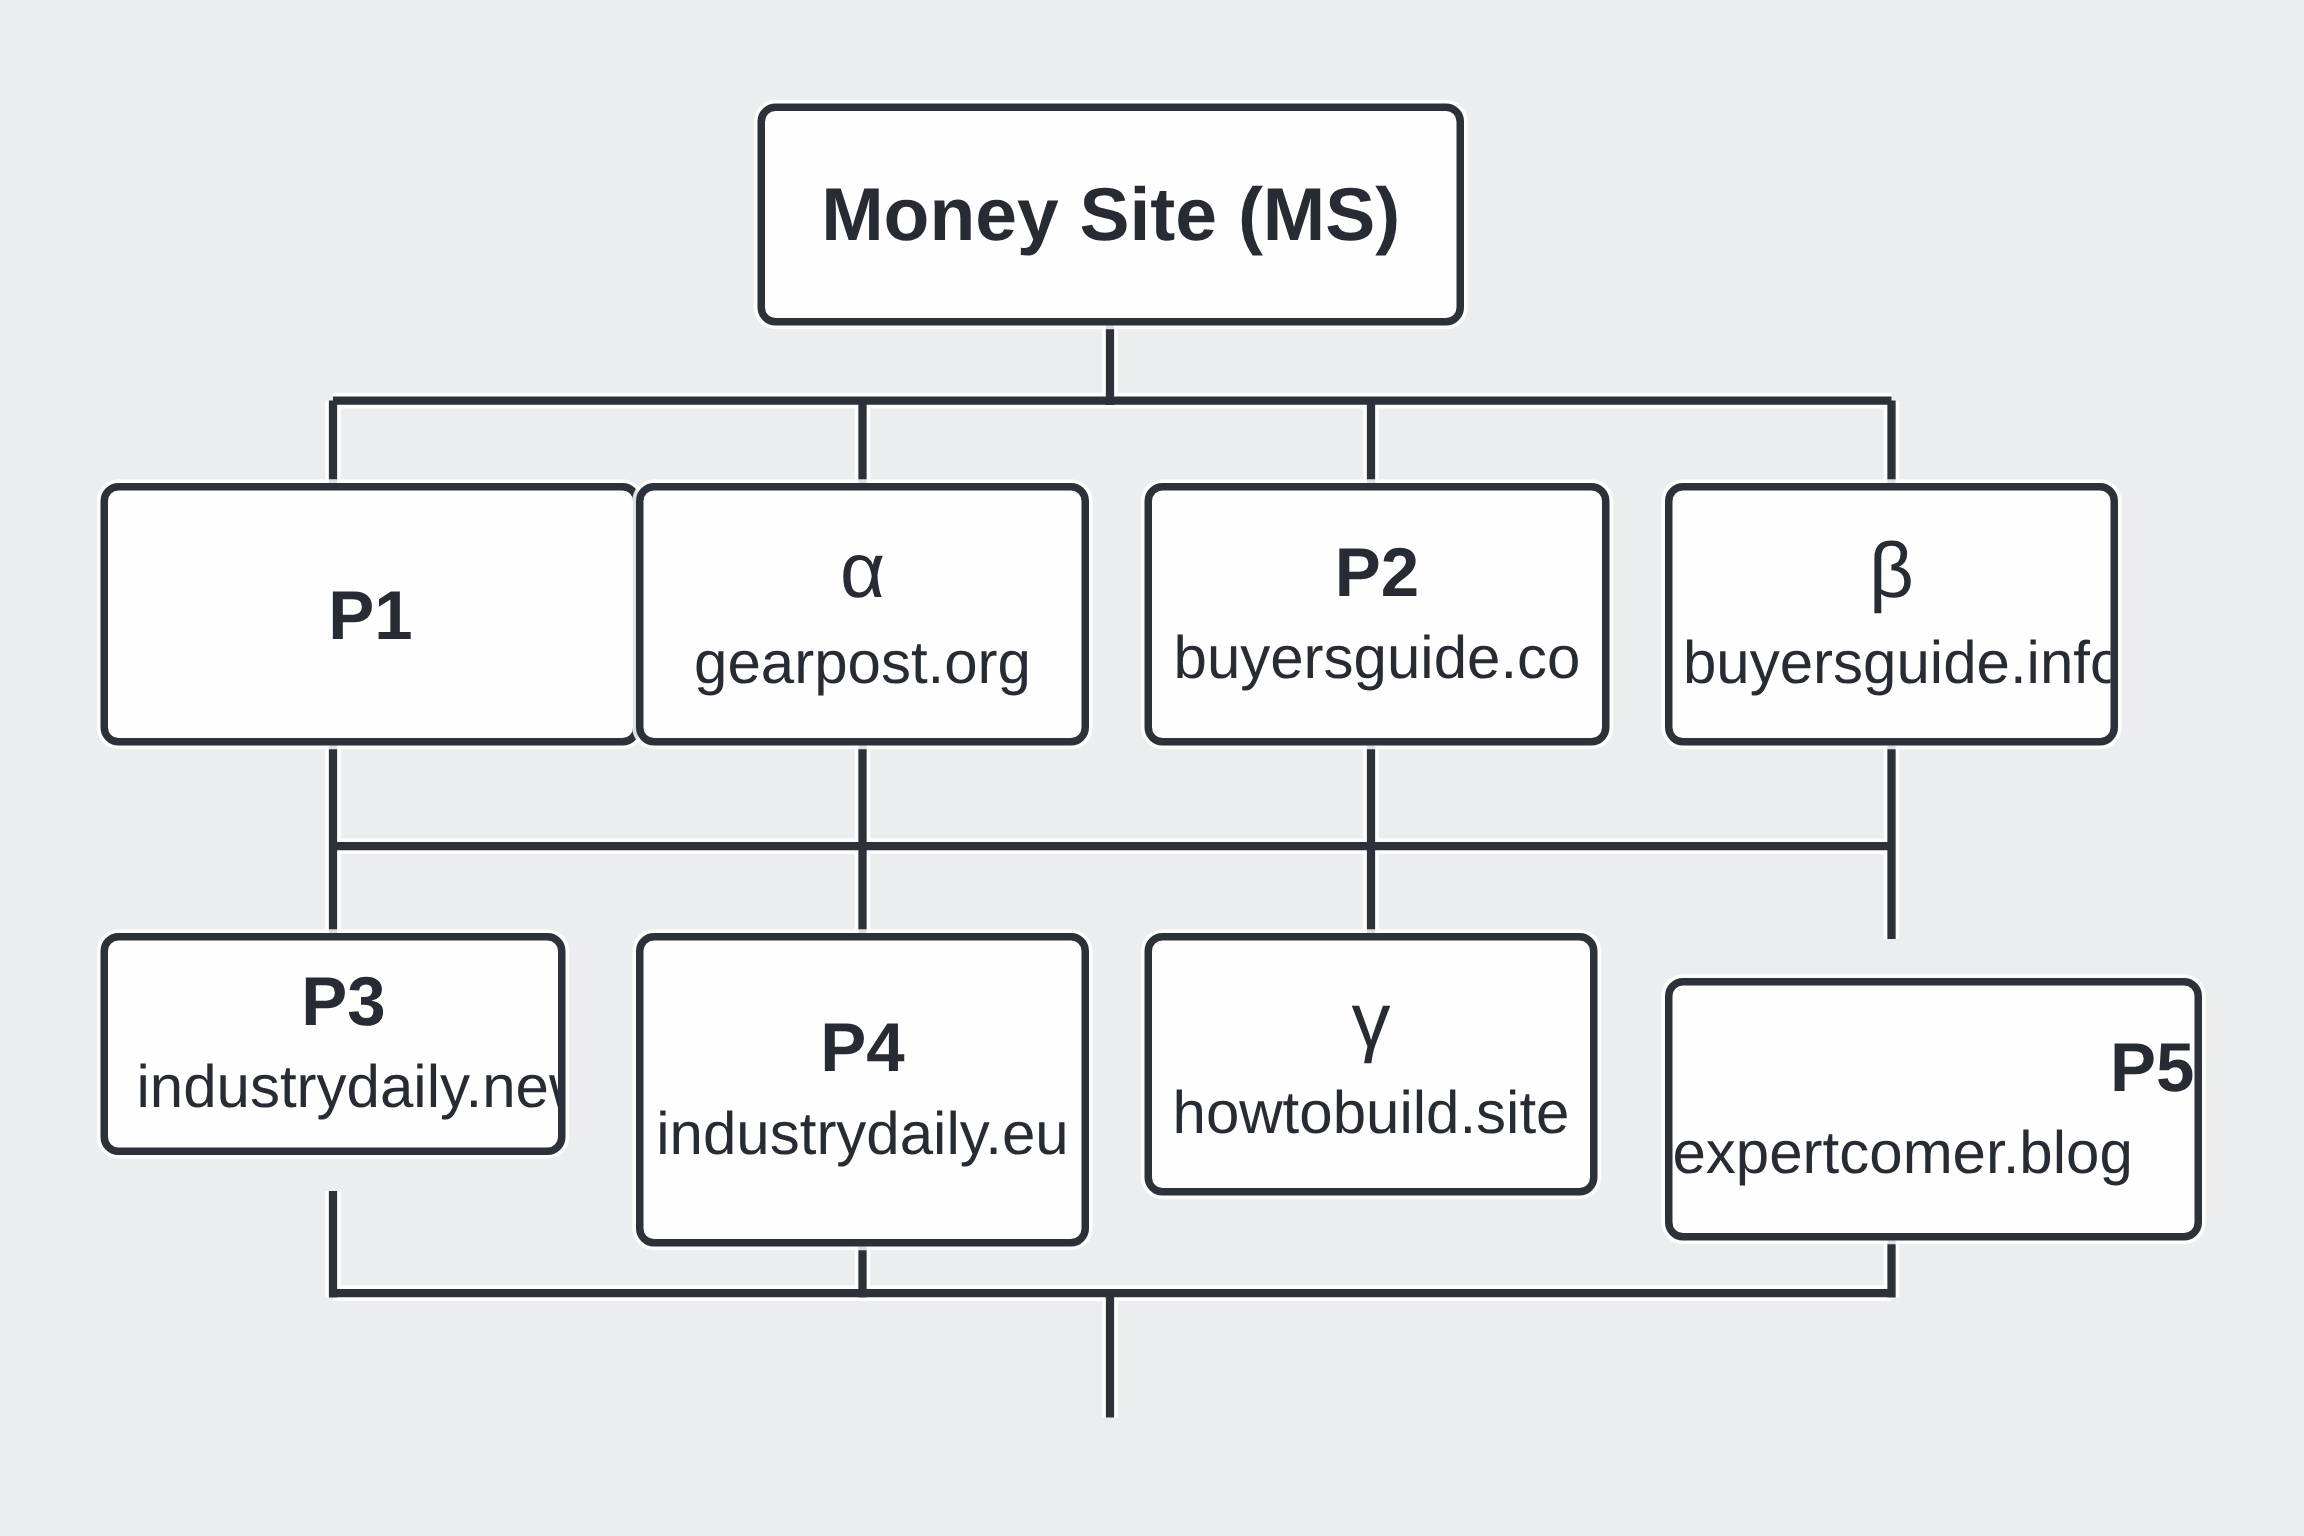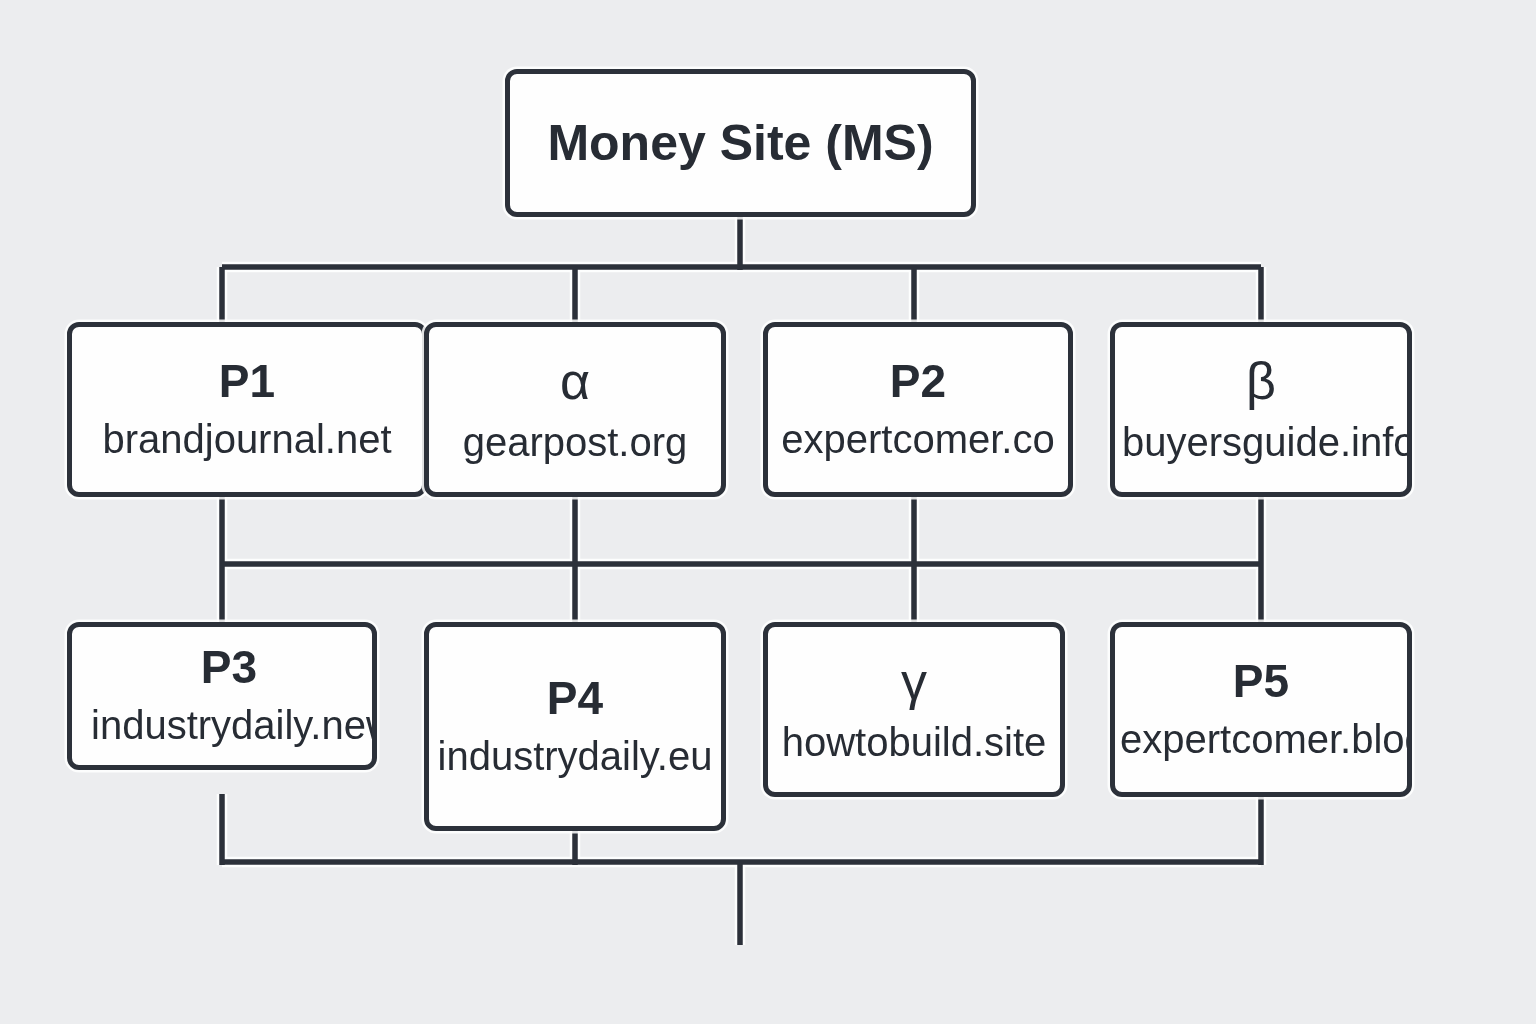--- a/index.html
+++ b/index.html
@@ -83,31 +83,30 @@
              M222 862 H1261
              M740 862 V945" fill="none" stroke="#2c313a" stroke-width="5.5"></path>
   </svg>
 
   <div class="node root" style="left:505px; top:69px; width:471px; height:148px;">
     <div class="title">Money Site (MS)</div>
   </div>
 
   <div class="node" style="left:67px; top:322px; width:360px; height:175px;">
     <div class="label">P1</div>
-    <div class="domain">brandjournal.net</div>
   </div>
 
   <div class="node" style="left:424px; top:322px; width:302px; height:175px;">
     <div class="label greek">α</div>
     <div class="domain">gearpost.org</div>
   </div>
 
   <div class="node" style="left:763px; top:322px; width:310px; height:175px;">
     <div class="label">P2</div>
-    <div class="domain">expertcomer.co</div>
+    <div class="domain">buyersguide.co</div>
   </div>
 
   <div class="node" style="left:1110px; top:322px; width:302px; height:175px;">
     <div class="label greek">β</div>
     <div class="domain" style="text-align: left; padding-left: 14px;">buyersguide.info</div>
   </div>
 
   <div class="node" style="left:67px; top:622px; width:310px; height:148px;padding-left:14px;">
     <div class="label">P3</div>
     <div class="domain" style="text-align: left; padding-left: 10px;">industrydaily.news</div>
@@ -116,18 +115,18 @@
   <div class="node" style="left:424px; top:622px; width:302px; height:209px;">
     <div class="label">P4</div>
     <div class="domain">industrydaily.eu</div>
   </div>
 
   <div class="node" style="left:763px; top:622px; width:302px; height:175px;">
     <div class="label greek">γ</div>
     <div class="domain">howtobuild.site</div>
   </div>
 
-  <div class="node" style="left:1110px; top:622px; width:302px; height:175px;">
+  <div class="node" style="left:1110px; top:652px; width:358px; height:175px;align-items:flex-end;">
     <div class="label">P5</div>
     <div class="domain" style="text-align: left; padding-left: 10px;">expertcomer.blog</div>
   </div>
 
 </div>
 
 </body></html>

